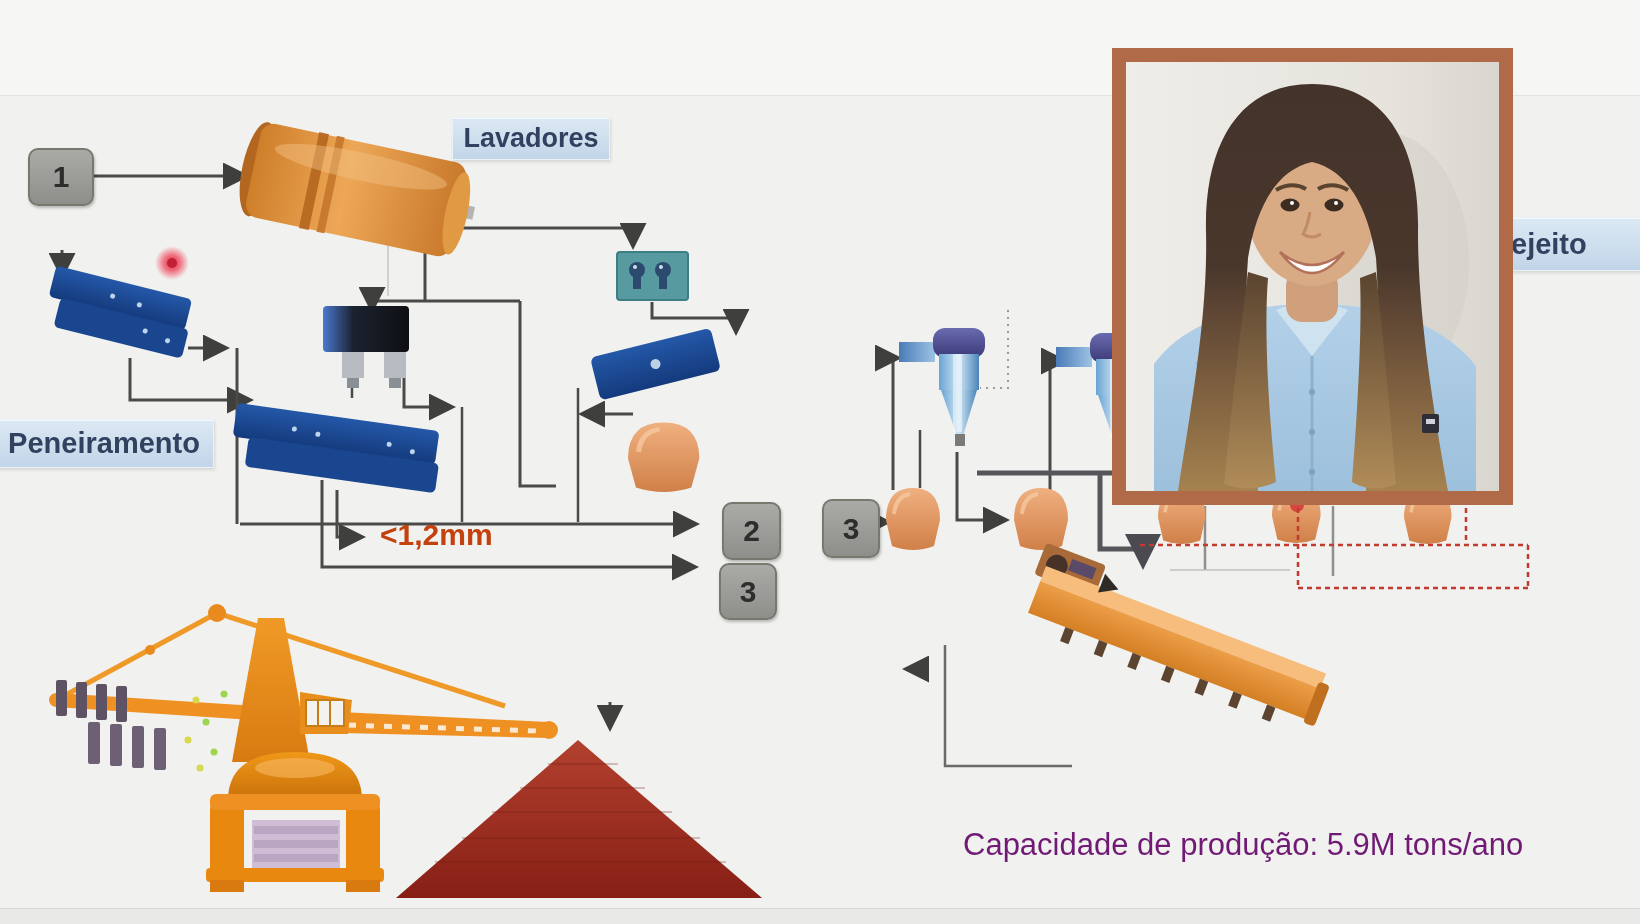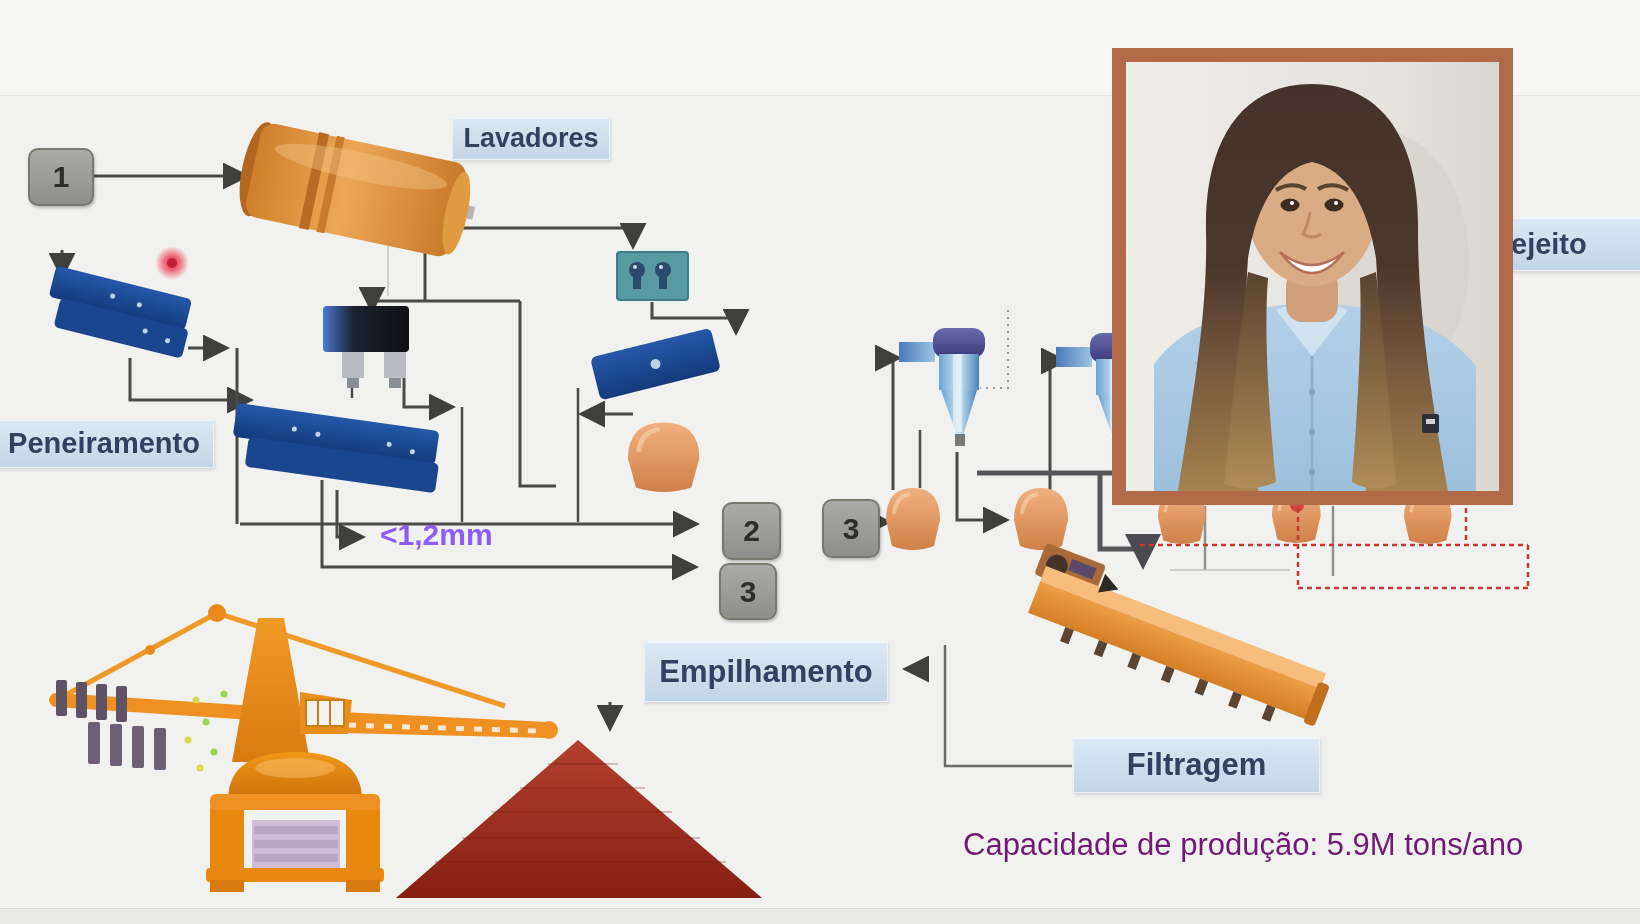--- a/index.html
+++ b/index.html
@@ -21,21 +21,21 @@
   .numbox{
     position:absolute;z-index:2;
     background:linear-gradient(#abation,#8f8f8c);
     background:linear-gradient(#aaaaa7,#8e8e8b);
     border:2px solid #78786f;border-radius:10px;
     color:#2d2d2b;font-weight:700;font-size:30px;
     display:flex;align-items:center;justify-content:center;
     box-shadow:1px 2px 3px rgba(0,0,0,.25);
   }
   #size-note{
-    position:absolute;z-index:2;color:#8b5cf6;font-weight:700;font-size:30px;
+    position:absolute;z-index:2;color:#c2410c;font-weight:700;font-size:30px;
   }
   #capacity-caption{
     position:absolute;z-index:2;left:963px;top:827px;
     color:#701a75;font-weight:400;font-size:31px;white-space:nowrap;
   }
   #rejeito-label{left:1492px;top:217px;width:146px;height:52px;font-size:29px;z-index:1;justify-content:flex-start;padding-left:18px;}
   #lavadores-label{left:452px;top:117px;width:156px;height:41px;font-size:27px;}
   #peneiramento-label{left:-6px;top:419px;width:218px;height:47px;font-size:29px;}
   #empilhamento-label{left:644px;top:641px;width:242px;height:59px;font-size:31px;}
   #filtragem-label{left:1073px;top:737px;width:245px;height:54px;font-size:31px;}
@@ -319,22 +319,20 @@
   <g>
     <circle cx="172" cy="263" r="17" fill="url(#laserg)"></circle>
     <circle cx="172" cy="263" r="5" fill="#c21f38"></circle>
   </g>
 </svg>
 
 <div class="plabel" id="rejeito-label">ejeito</div>
 
 <div class="plabel" id="lavadores-label">Lavadores</div>
 <div class="plabel" id="peneiramento-label">Peneiramento</div>
-<div class="plabel" id="empilhamento-label">Empilhamento</div>
-<div class="plabel" id="filtragem-label">Filtragem</div>
 
 <div class="numbox" style="left:28px;top:148px;width:62px;height:54px;">1</div>
 <div class="numbox" style="left:722px;top:502px;width:55px;height:54px;">2</div>
 <div class="numbox" style="left:719px;top:563px;width:54px;height:53px;">3</div>
 <div class="numbox" style="left:822px;top:499px;width:54px;height:55px;">3</div>
 
 <div id="size-note" style="left:380px;top:518px;">&lt;1,2mm</div>
 
 <div id="capacity-caption">Capacidade de produção: 5.9M tons/ano</div>
 

